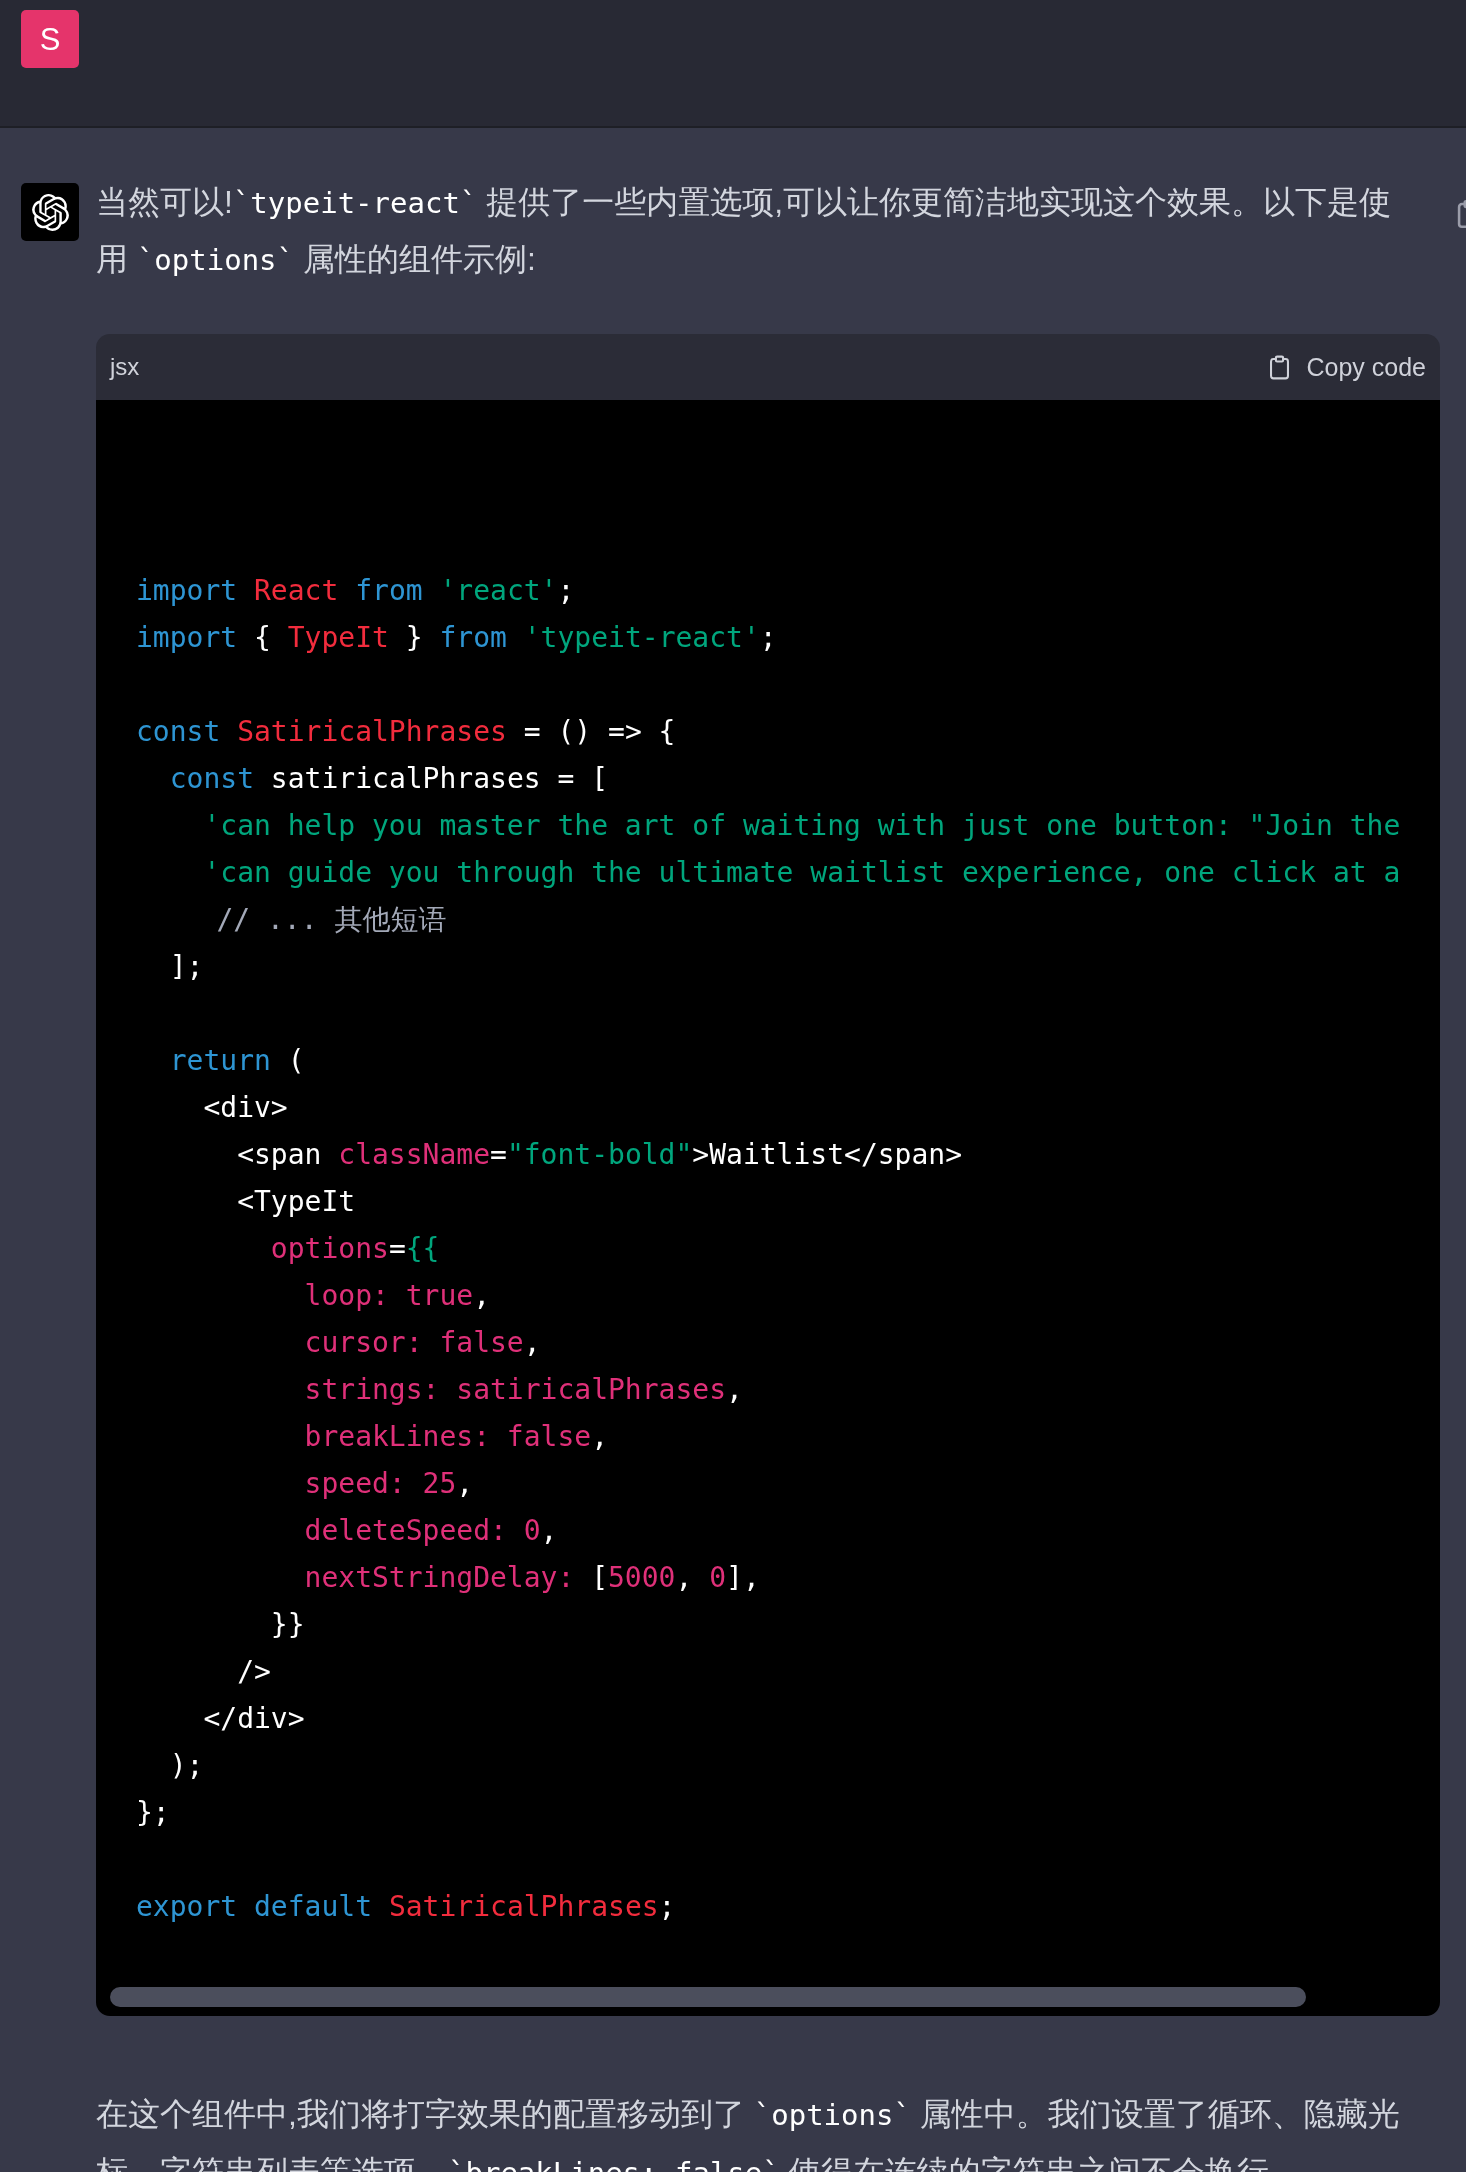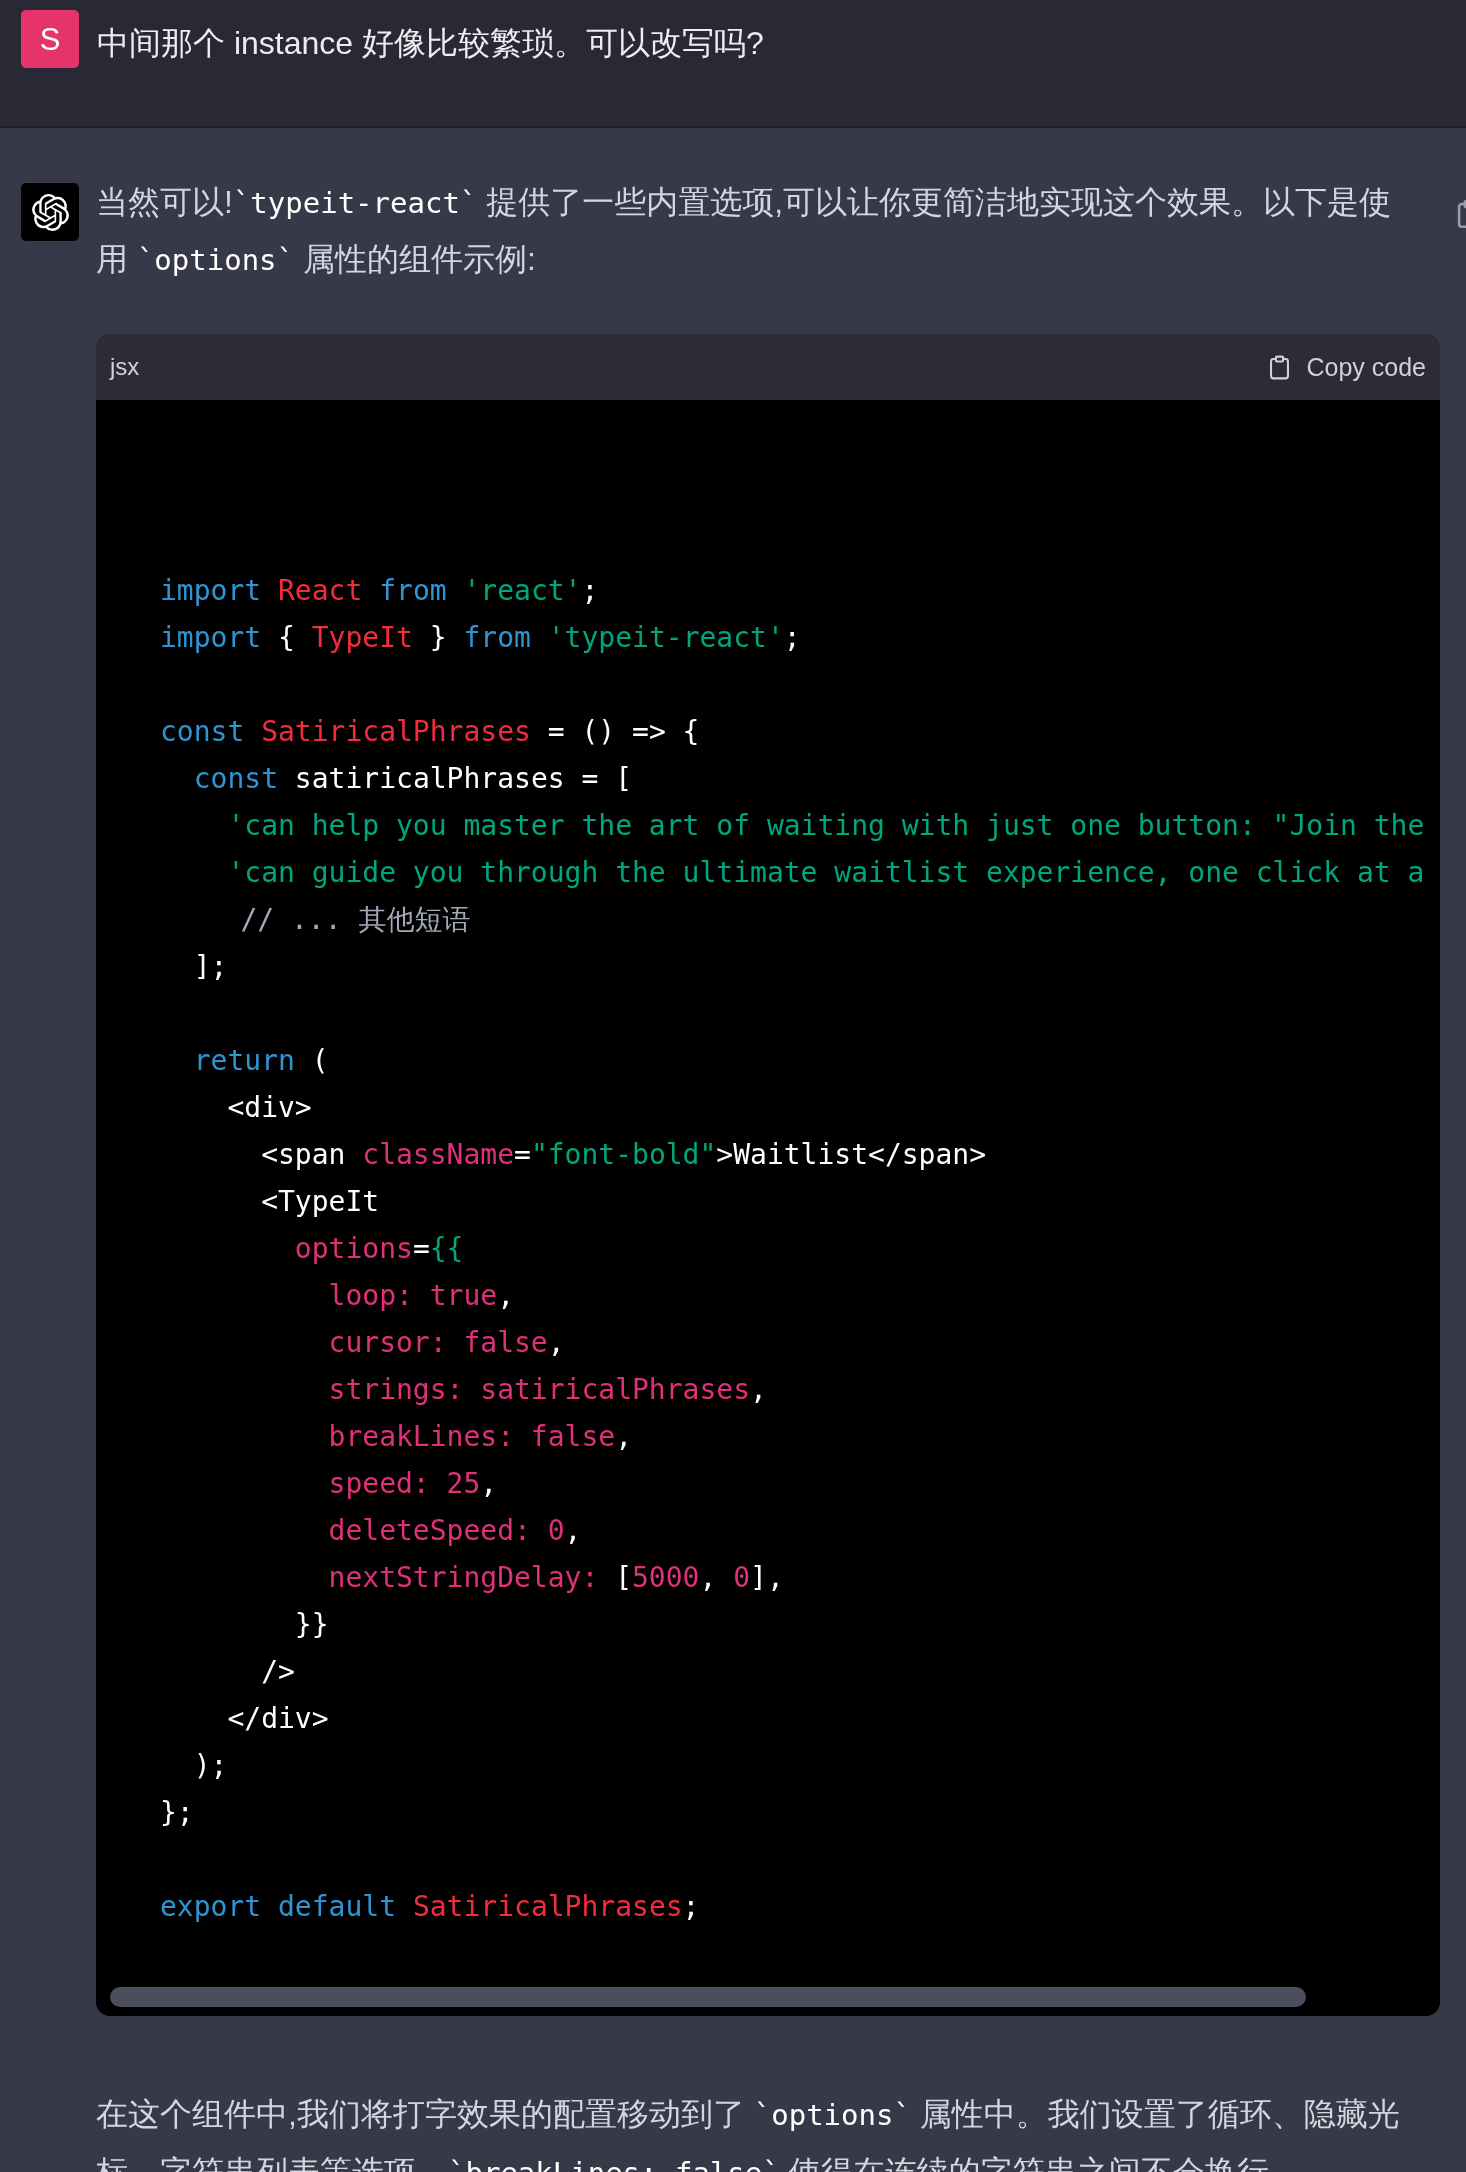--- a/index.html
+++ b/index.html
@@ -104,21 +104,21 @@
     cursor: pointer;
     color: var(--code-header-text, #d0d2da);
     font-family: "Liberation Sans", sans-serif;
     font-size: 25px;
   }
   .copy-btn svg { width: 29px; height: 29px; }
 
   .code-body {
     position: relative;
     background: var(--code-bg, #000000);
-    padding: 26px 0 86px 64px;
+    padding: 26px 0 86px 40px;
     font-family: "DejaVu Sans Mono", "Liberation Mono", monospace;
     font-size: 28px;
     line-height: 47px;
     white-space: pre;
     overflow: hidden;
   }
   .code-line { height: 47px; }
   .tk-k { color: var(--tok-keyword, #2e95d3); }
   .tk-t { color: var(--tok-title, #f22c3d); }
   .tk-s { color: var(--tok-string, #00a67d); }
@@ -134,21 +134,20 @@
     background: var(--scrollbar-thumb, #4b4e5c);
   }
 </style>
 </head>
 <body>
 
 <div class="user-row">
   <div class="avatar avatar-user">
     <span>S</span>
   </div>
-  <div class="user-text">中间那个 instance 好像比较繁琐。可以改写吗?</div>
 </div>
 
 <div class="assistant-row">
 
   <div class="avatar avatar-assistant">
     <svg viewBox="0 0 24 24" fill="#ffffff" aria-hidden="true">
       <path d="M22.2819 9.8211a5.9847 5.9847 0 0 0-.5157-4.9108 6.0462 6.0462 0 0 0-6.5098-2.9A6.0651 6.0651 0 0 0 4.9807 4.1818a5.9847 5.9847 0 0 0-3.9977 2.9 6.0462 6.0462 0 0 0 .7427 7.0966 5.98 5.98 0 0 0 .511 4.9107 6.051 6.051 0 0 0 6.5146 2.9001A5.9847 5.9847 0 0 0 13.2599 24a6.0557 6.0557 0 0 0 5.7718-4.2058 5.9894 5.9894 0 0 0 3.9977-2.9001 6.0557 6.0557 0 0 0-.7475-7.073zm-9.022 12.6081a4.4755 4.4755 0 0 1-2.8764-1.0408l.1419-.0804 4.7783-2.7582a.7948.7948 0 0 0 .3927-.6813v-6.7369l2.02 1.1686a.071.071 0 0 1 .038.052v5.5826a4.504 4.504 0 0 1-4.4945 4.4944zm-9.6607-4.1254a4.4708 4.4708 0 0 1-.5346-3.0137l.142.0852 4.783 2.7582a.7712.7712 0 0 0 .7806 0l5.8428-3.3685v2.3324a.0804.0804 0 0 1-.0332.0615L9.74 19.9502a4.4992 4.4992 0 0 1-6.1408-1.6464zM2.3408 7.8956a4.485 4.485 0 0 1 2.3655-1.9728V11.6a.7664.7664 0 0 0 .3879.6765l5.8144 3.3543-2.0201 1.1685a.0757.0757 0 0 1-.071 0l-4.8303-2.7865A4.504 4.504 0 0 1 2.3408 7.8956zm16.5963 3.8558L13.1038 8.364 15.1192 7.2a.0757.0757 0 0 1 .071 0l4.8303 2.7913a4.4944 4.4944 0 0 1-.6765 8.1042v-5.6772a.79.79 0 0 0-.407-.667zm2.0107-3.0231l-.142-.0852-4.7735-2.7818a.7759.7759 0 0 0-.7854 0L9.409 9.2297V6.8974a.0662.0662 0 0 1 .0284-.0615l4.8303-2.7866a4.4992 4.4992 0 0 1 6.6802 4.66zM8.3065 12.863l-2.02-1.1638a.0804.0804 0 0 1-.038-.0567V6.0742a4.4992 4.4992 0 0 1 7.3757-3.4537l-.142.0805L8.704 5.459a.7948.7948 0 0 0-.3927.6813zm1.0976-2.3654l2.602-1.4998 2.6069 1.4998v2.9994l-2.5974 1.4997-2.6067-1.4997z"></path>
     </svg>
   </div>
 

